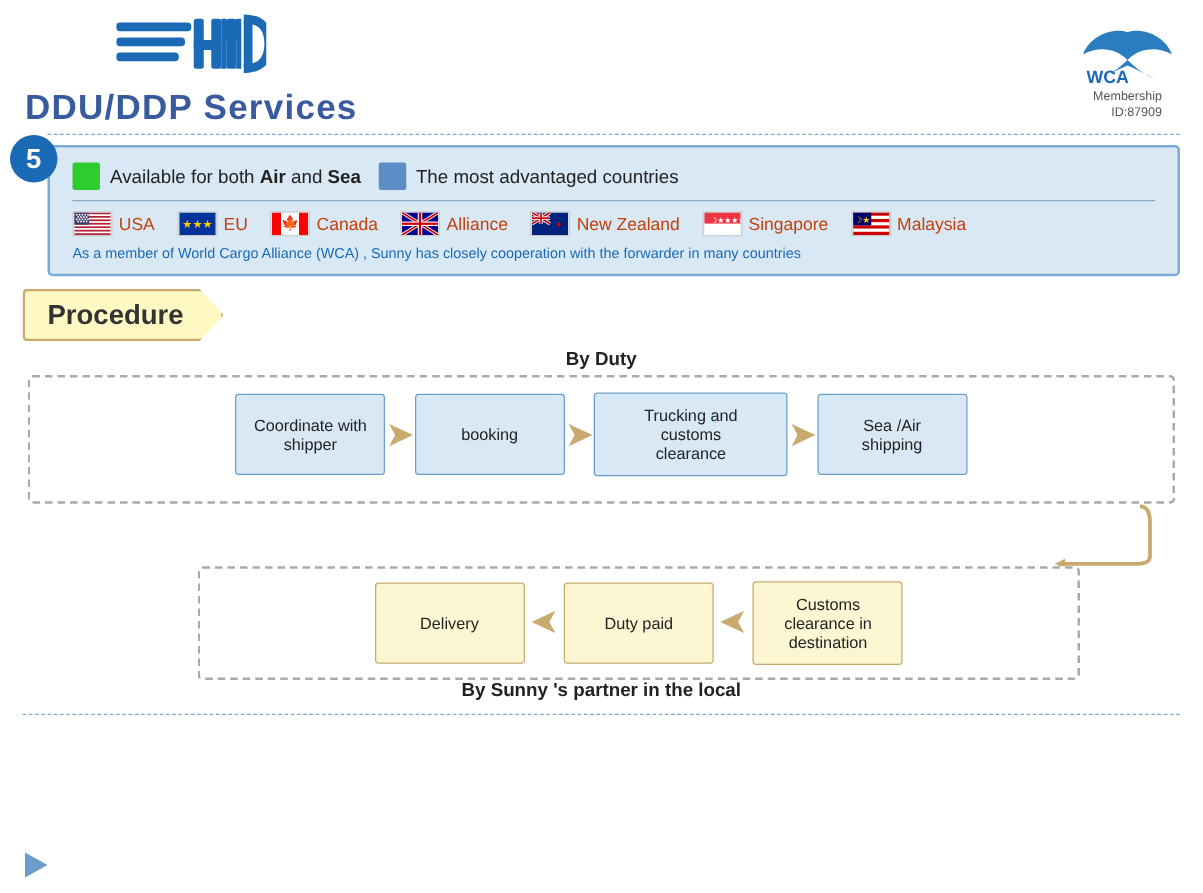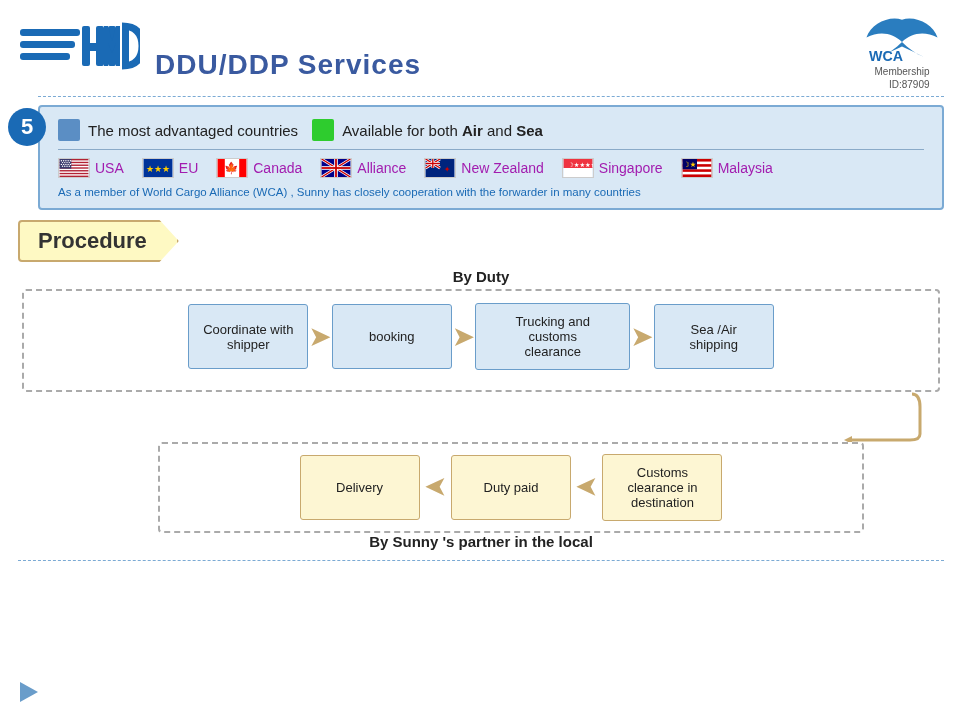--- a/index.html
+++ b/index.html
@@ -14,22 +14,22 @@
 
     
     .header {
       display: flex;
       align-items: center;
       justify-content: space-between;
       padding: 10px 20px 5px 20px;
     }
     .logo-area {
       display: flex;
-      align-items: flex-end;
-      gap: 15px;
+      align-items: center;
+      flex-direction: column;
     }
     .logo-svg {
       width: 120px;
       height: 60px;
     }
     .title-text {
       font-size: 28px;
       font-weight: bold;
       color: #3a5aa0;
       letter-spacing: 1px;
@@ -104,21 +104,21 @@
       display: flex;
       align-items: center;
       gap: 18px;
       flex-wrap: wrap;
     }
     .flag-item {
       display: flex;
       align-items: center;
       gap: 5px;
       font-size: 14px;
-      color: #a21caf;
+      color: #c2410c;
     }
     .flag-icon {
       width: 32px;
       height: 20px;
       display: inline-block;
       border: 1px solid #ccc;
     }
     .note-text {
       font-size: 11.5px;
       color: #1a6ab5;
@@ -300,26 +300,26 @@
 
 <div style="border-top: 1.5px dashed #7baad4; margin: 0 18px 0 38px;"></div>
 
 <div class="num-badge">
   <span>5</span>
 </div>
 
 <div class="info-box">
   <div class="legend-row">
     <div class="legend-item">
+      <div class="green-sq"></div>
+      <span>Available for both <b>Air</b> and <b>Sea</b></span>
+    </div>
+    <div class="legend-item">
       <div class="blue-sq"></div>
       <span>The most advantaged countries</span>
-    </div>
-    <div class="legend-item">
-      <div class="green-sq"></div>
-      <span>Available for both <b>Air</b> and <b>Sea</b></span>
     </div>
   </div>
   <hr class="divider-line">
   <div class="flags-row">
 
     <div class="flag-item">
       <svg class="flag-icon" viewBox="0 0 32 20">
         <rect width="32" height="20" fill="#fff"></rect>
         <rect y="0" width="32" height="1.54" fill="#B22234"></rect>
         <rect y="3.08" width="32" height="1.54" fill="#B22234"></rect>

